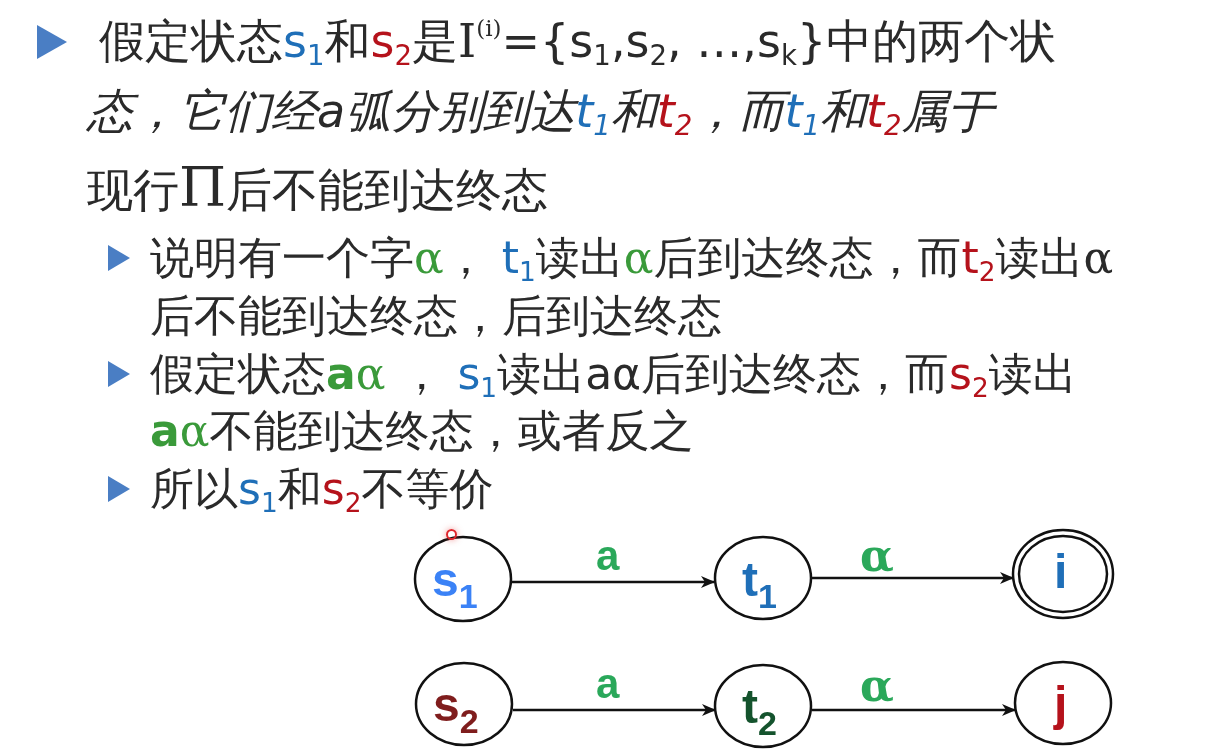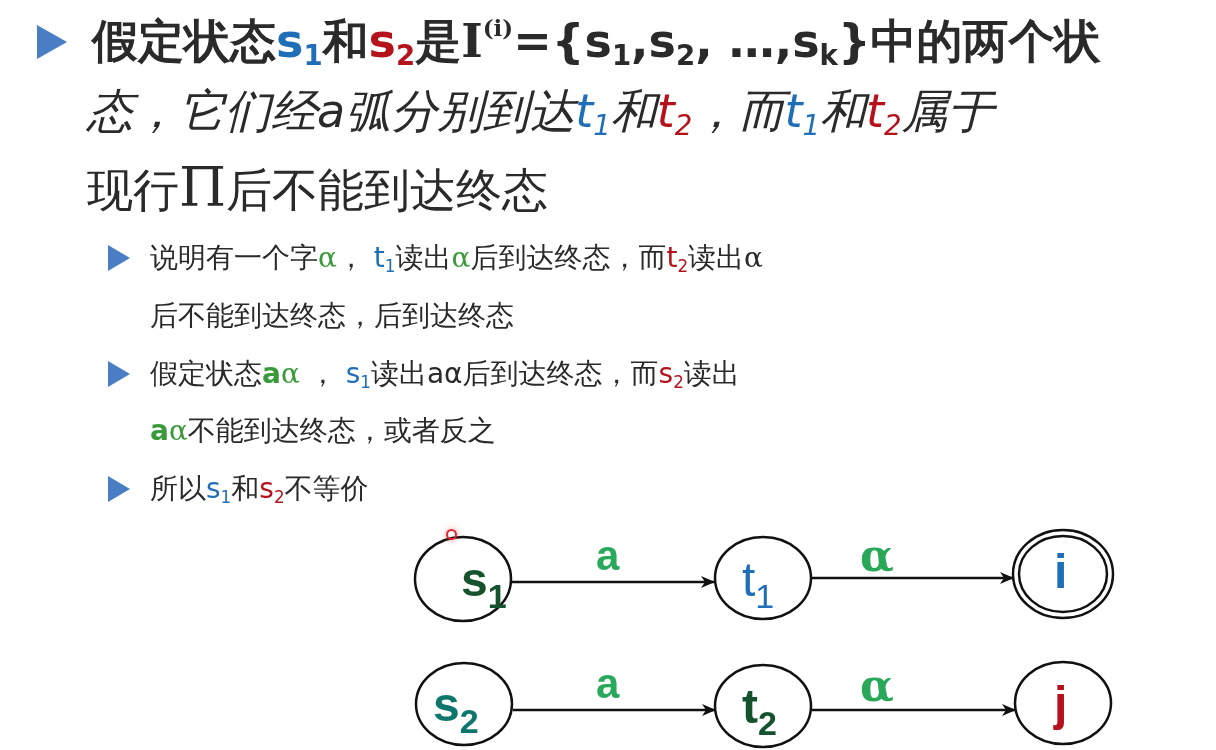--- a/index.html
+++ b/index.html
@@ -16,40 +16,40 @@
   }
   .bullet-sub {
     position:absolute; width:0; height:0;
     border-top:13px solid transparent; border-bottom:13px solid transparent;
     border-left:22px solid #4a7ec4;
   }
   .line {
     position:absolute; white-space:nowrap; letter-spacing:0px;
   }
   .main { font-size:46px; line-height:52px; }
-  .sub  { font-size:28px; line-height:46px; }
+  .sub  { font-size:44px; line-height:46px; }
   .blue { color:#1f6fb8; }
   .red  { color:#b5121b; }
   .green{ color:#3a9a3a; }
   .bold { font-weight:bold; }
   sub { font-size:60%; vertical-align:-0.3em; line-height:0; }
   sup { font-size:50%; vertical-align:0.9em; line-height:0; }
   .serif { font-family:"DejaVu Serif","Liberation Serif",serif; }
   svg { position:absolute; left:0; top:0; }
   .cursor-dot {
     position:absolute; left:446px; top:529px; width:7px; height:7px;
     border:2px solid #e0262c; border-radius:50%; box-shadow:0 0 6px rgba(230,60,60,0.5);
   }
 </style>
 </head>
 <body>
 
 <div class="bullet-main" style="left:37px; top:25px;"></div>
 
-<div class="line main" style="left:92px; top:15px;font-weight:bold;">
+<div class="line main" style="left:99px; top:15px;">
   <span>假定状态</span><span class="blue"><span>s</span><sub>1</sub></span><span>和</span><span class="red"><span>s</span><sub>2</sub></span><span>是</span><span class="serif"><span>I</span><sup>(i)</sup></span><span>={s</span><sub>1</sub><span>,s</span><sub>2</sub><span>, …,s</span><sub>k</sub><span>}中的两个状</span>
 </div>
 
 <div class="line main" style="left:87px; top:85px;font-style:italic;">
   <span>态，它们经a弧分别到达</span><span class="blue"><span>t</span><sub>1</sub></span><span>和</span><span class="red"><span>t</span><sub>2</sub></span><span>，而</span><span class="blue"><span>t</span><sub>1</sub></span><span>和</span><span class="red"><span>t</span><sub>2</sub></span><span>属于</span>
 </div>
 
 <div class="line main" style="left:87px; top:162px;">
   <span>现行</span><span class="serif" style="font-size:54px;">Π</span><span>后不能到达终态</span>
 </div>
@@ -91,32 +91,32 @@
 
   <g>
     <ellipse cx="464" cy="704" rx="48" ry="41" fill="none" stroke="#111" stroke-width="2.5"></ellipse>
     <line x1="513" y1="710" x2="715" y2="710" stroke="#111" stroke-width="2.5" marker-end="url(#arrow)"></line>
     <ellipse cx="763" cy="706" rx="48" ry="41" fill="none" stroke="#111" stroke-width="2.5"></ellipse>
     <line x1="812" y1="710" x2="1015" y2="710" stroke="#111" stroke-width="2.5" marker-end="url(#arrow)"></line>
     <ellipse cx="1063" cy="703" rx="48" ry="41" fill="none" stroke="#111" stroke-width="2.5"></ellipse>
   </g>
 </svg>
 
-<div class="line" style="left:432px; top:552px; font-size:48px; font-weight:bold; color:#14532d; font-family:'Liberation Sans',sans-serif;margin-left:29px;">
+<div class="line" style="left:432px; top:552px; font-size:48px; font-weight:bold; color:#3b82f6; font-family:'Liberation Sans',sans-serif;">
   <span>s</span><sub style="font-size:34px;vertical-align:-0.35em;">1</sub>
 </div>
-<div class="line" style="left:742px; top:552px; font-size:48px; font-weight:normal; color:#1f6fb8; font-family:'Liberation Sans',sans-serif;">
+<div class="line" style="left:742px; top:552px; font-size:48px; font-weight:bold; color:#1f6fb8; font-family:'Liberation Sans',sans-serif;">
   <span>t</span><sub style="font-size:34px;vertical-align:-0.35em;">1</sub>
 </div>
 <div class="line" style="left:1054px; top:544px; font-size:48px; font-weight:bold; color:#1f6fb8; font-family:'Liberation Sans',sans-serif;">i</div>
 
 <div class="line" style="left:596px; top:532px; font-size:42px; font-weight:bold; color:#2aa85a; font-family:'Liberation Sans',sans-serif;">a</div>
 <div class="line serif" style="left:860px; top:530px; font-size:44px; font-weight:bold; color:#2aa85a;">α</div>
 
-<div class="line" style="left:433px; top:677px; font-size:48px; font-weight:bold; color:#0f766e; font-family:'Liberation Sans',sans-serif;">
+<div class="line" style="left:433px; top:677px; font-size:48px; font-weight:bold; color:#7f1d1d; font-family:'Liberation Sans',sans-serif;">
   <span>s</span><sub style="font-size:34px;vertical-align:-0.35em;">2</sub>
 </div>
 <div class="line" style="left:742px; top:679px; font-size:48px; font-weight:bold; color:#14532d; font-family:'Liberation Sans',sans-serif;">
   <span>t</span><sub style="font-size:34px;vertical-align:-0.35em;">2</sub>
 </div>
 <div class="line" style="left:1054px; top:676px; font-size:48px; font-weight:bold; color:#b5121b; font-family:'Liberation Sans',sans-serif;">j</div>
 
 <div class="line" style="left:596px; top:660px; font-size:42px; font-weight:bold; color:#2aa85a; font-family:'Liberation Sans',sans-serif;">a</div>
 <div class="line serif" style="left:860px; top:660px; font-size:44px; font-weight:bold; color:#2aa85a;">α</div>
 

